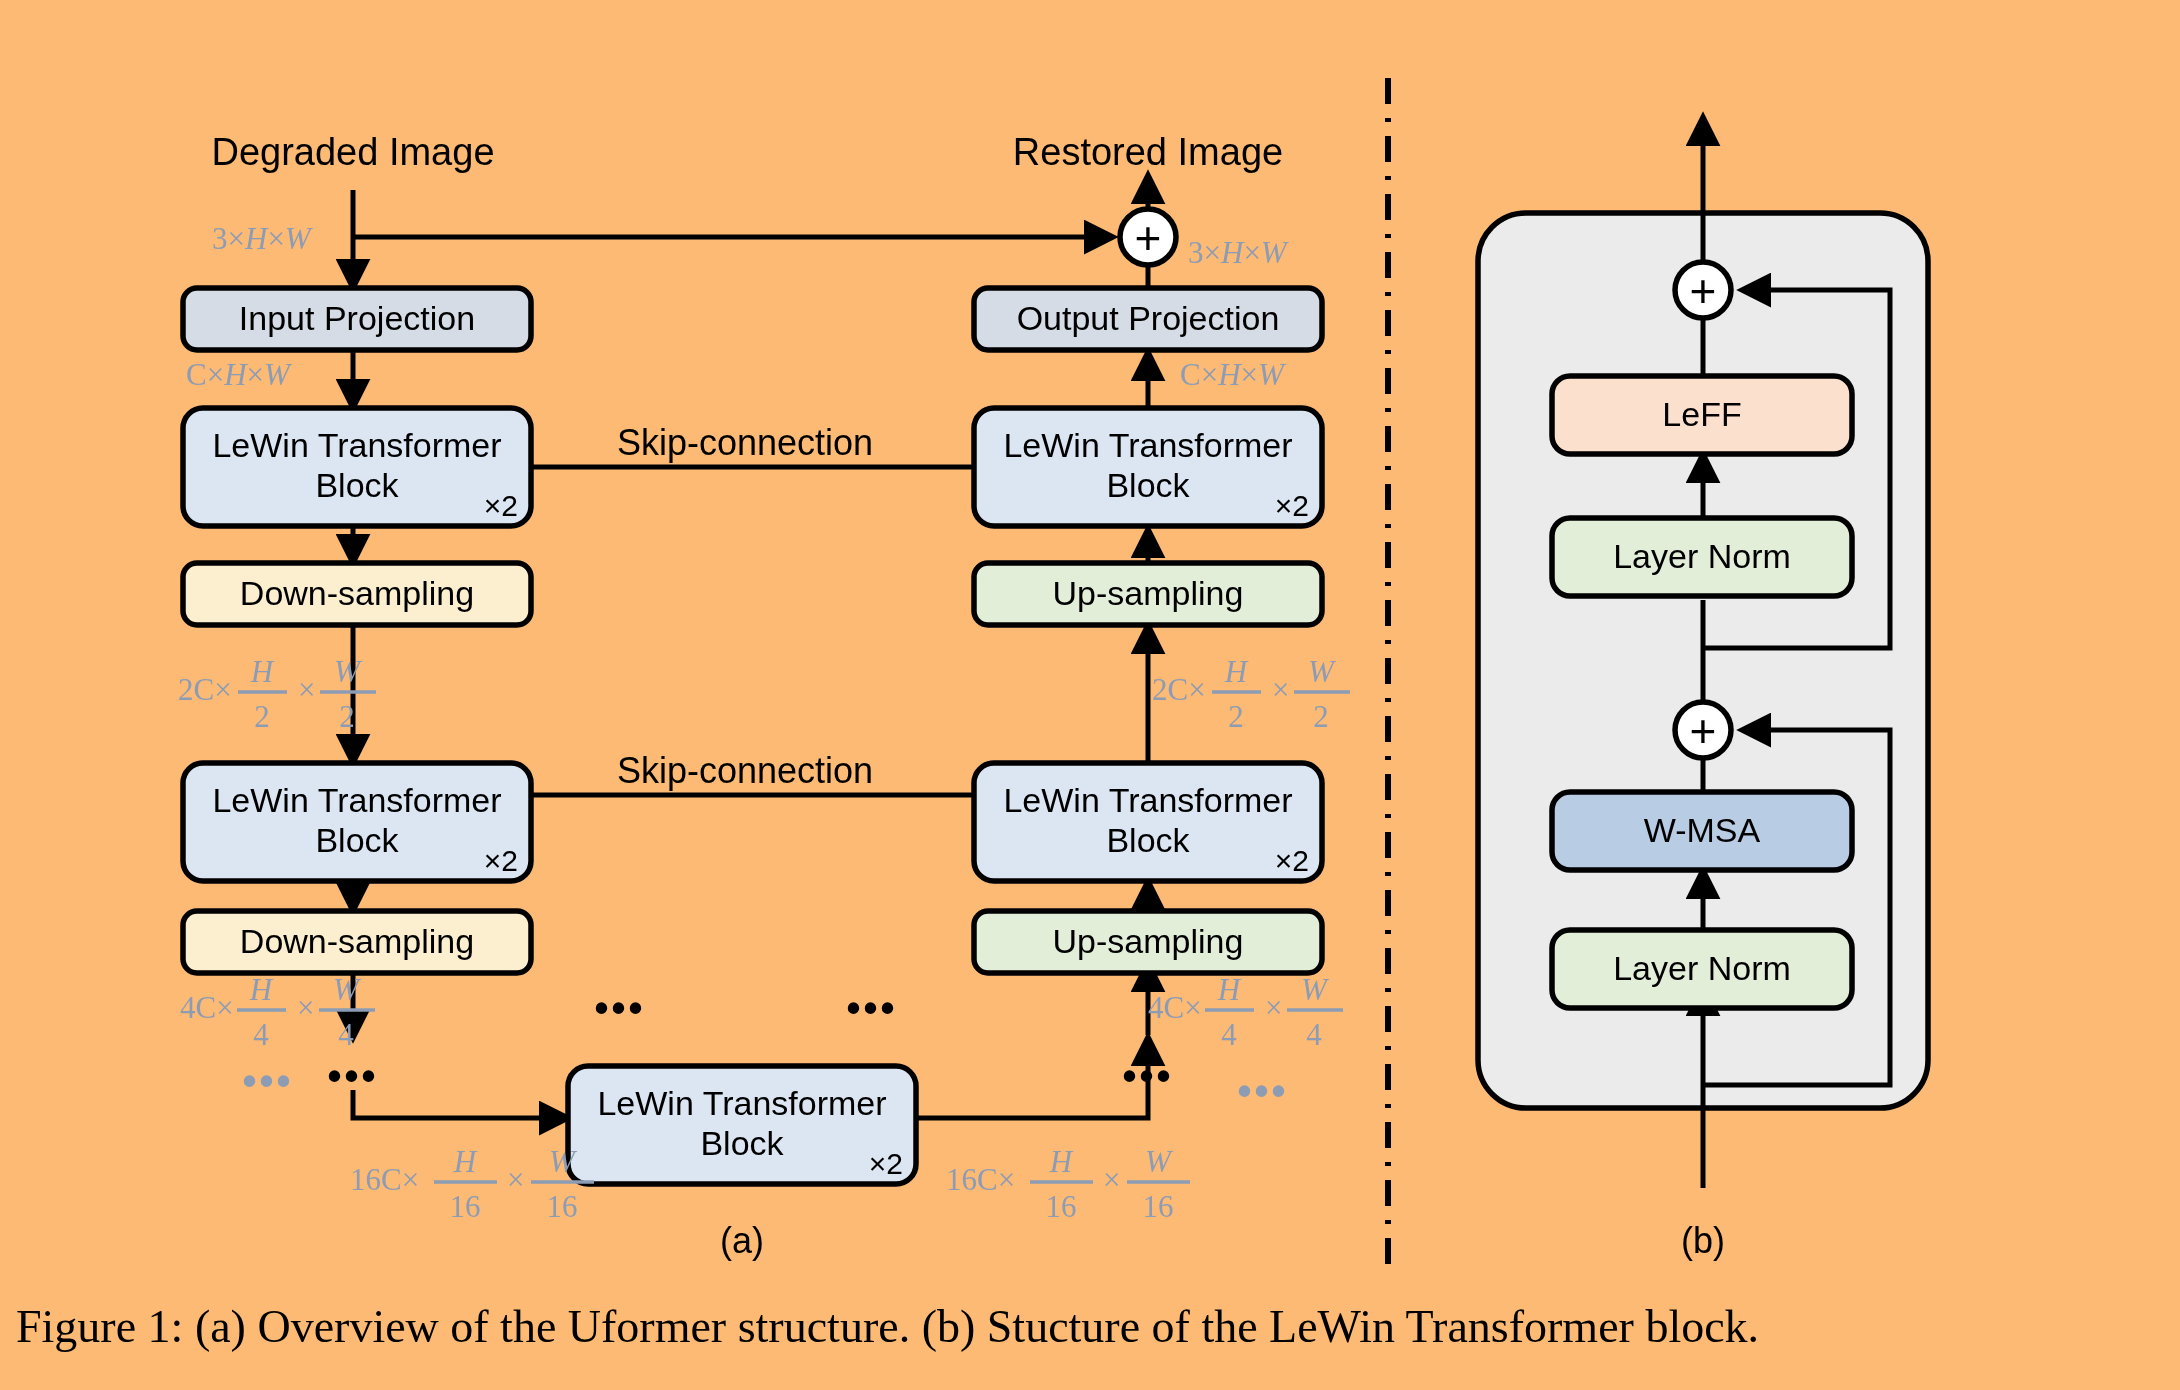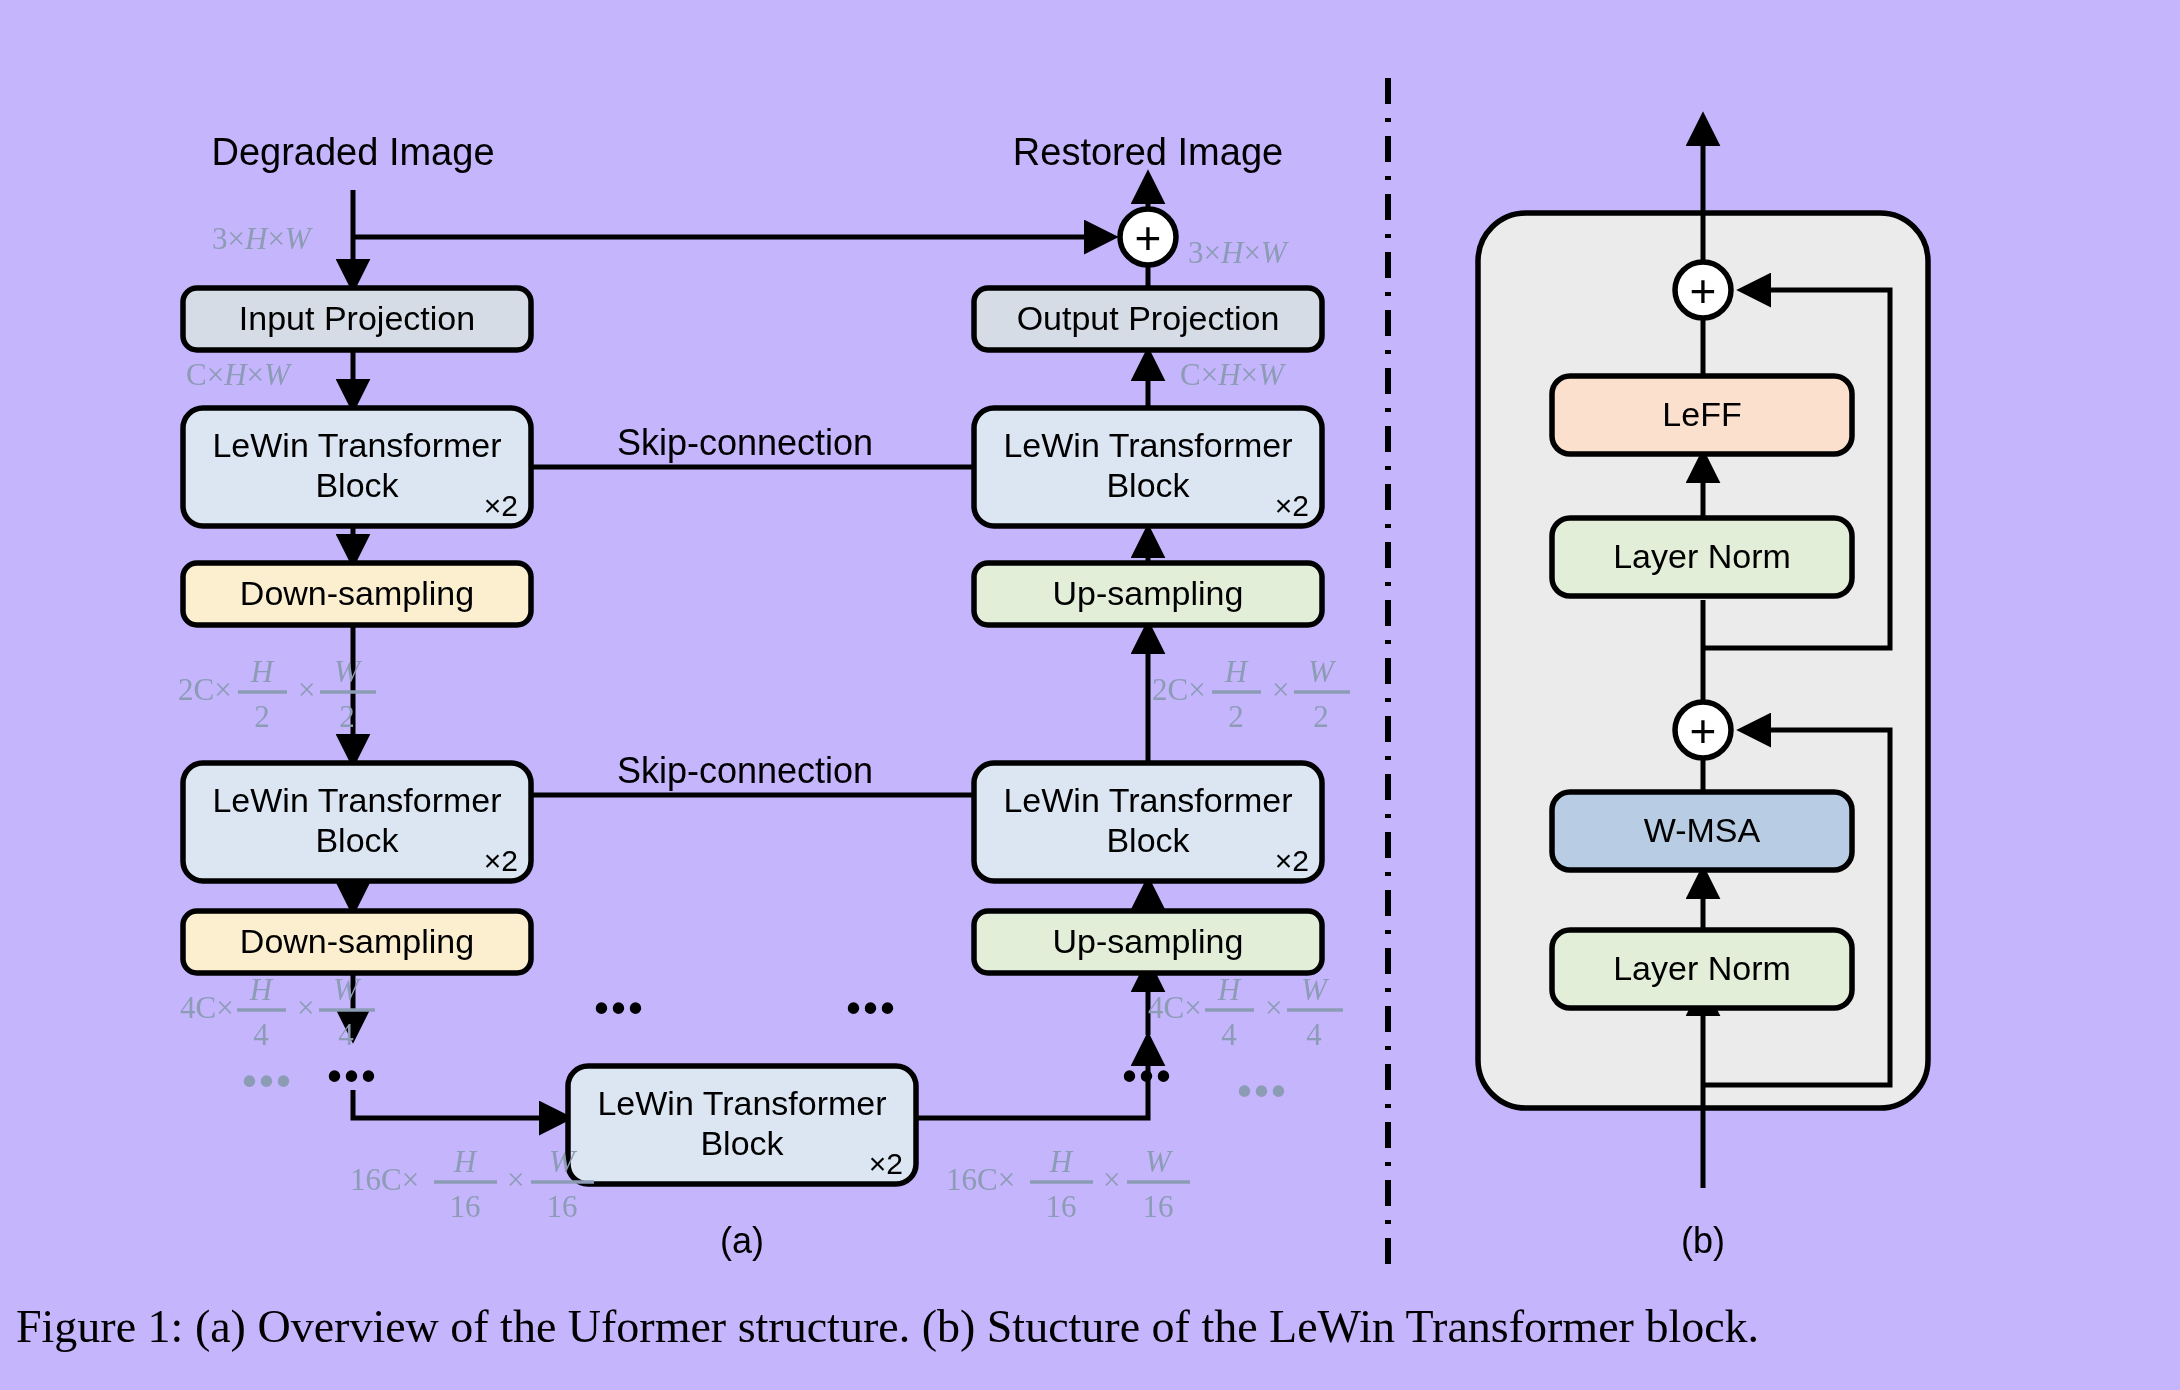--- a/index.html
+++ b/index.html
@@ -8,21 +8,21 @@
     background: #ffffff;
   }
   body {
     font-family: "Liberation Sans", sans-serif;
     color: #000;
   }
   #page {
     position: relative;
     width: 2180px;
     height: 1390px;
-    background: #c4b5fd;
+    background: #fdba74;
     overflow: hidden;
   }
   svg#diagram {
     position: absolute;
     left: 0; top: 0;
     width: 2180px;
     height: 1390px;
   }
   .box-label {
     font-family: "Liberation Sans", sans-serif;

